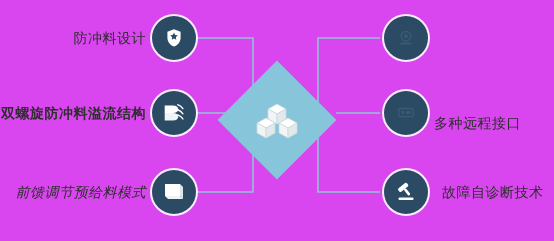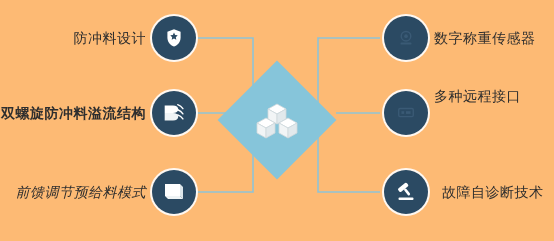--- a/index.html
+++ b/index.html
@@ -2,21 +2,21 @@
 <html><head>
 <meta charset="utf-8">
 <style>
   html,body{margin:0;padding:0;}
   body{
     width:554px;height:241px;
     background:#ffffff;
     font-family:"Liberation Sans","DejaVu Sans",sans-serif;
     overflow:hidden;
   }
-  #stage{position:relative;width:554px;height:241px;background:#fdba74;}
+  #stage{position:relative;width:554px;height:241px;background:#d946ef;}
 
   
   #wires{position:absolute;left:0;top:0;width:554px;height:241px;}
 
   
   .diamond{
     position:absolute;
     width:84px;height:84px;
     left:235px;top:78px;
     background:#86c5da;
@@ -132,32 +132,31 @@
 
   <div class="badge" style="left:384px;top:16px;">
     <span>
       <svg width="22" height="22" viewBox="0 0 24 24" xmlns="http://www.w3.org/2000/svg">
         <circle cx="12" cy="10" r="5.2" fill="none" stroke="#3a5a75" stroke-width="1.6"></circle>
         <circle cx="12" cy="10" r="2" fill="#3a5a75"></circle>
         <rect x="6" y="17" width="12" height="2.2" rx="1" fill="#3a5a75"></rect>
       </svg>
     </span>
   </div>
-  <div class="label right" style="left:434px;width:120px;top:28px;">数字称重传感器</div>
 
   <div class="badge" style="left:384px;top:91px;">
     <span>
       <svg width="22" height="20" viewBox="0 0 24 22" xmlns="http://www.w3.org/2000/svg">
         <rect x="4" y="6" width="16" height="9" rx="1.5" fill="none" stroke="#3a5a75" stroke-width="1.5"></rect>
         <rect x="7" y="9" width="3" height="3" fill="#3a5a75"></rect>
         <rect x="12" y="9" width="5" height="3" fill="#3a5a75"></rect>
       </svg>
     </span>
   </div>
-  <div class="label right" style="left:434px;width:120px;top:86px;">多种远程接口</div>
+  <div class="label right" style="left:434px;width:120px;top:113px;">多种远程接口</div>
 
   <div class="badge" style="left:384px;top:170px;">
     <span>
       <svg width="24" height="24" viewBox="0 0 24 24" xmlns="http://www.w3.org/2000/svg">
         <rect x="4.5" y="17.5" width="15" height="2.4" rx="1" fill="#ffffff"></rect>
         <g transform="rotate(-38 12 11)">
           <rect x="6.5" y="4.2" width="11" height="4.4" rx="1.4" fill="#ffffff"></rect>
           <rect x="11" y="8.4" width="2.6" height="8" rx="1.2" fill="#ffffff"></rect>
         </g>
       </svg>

